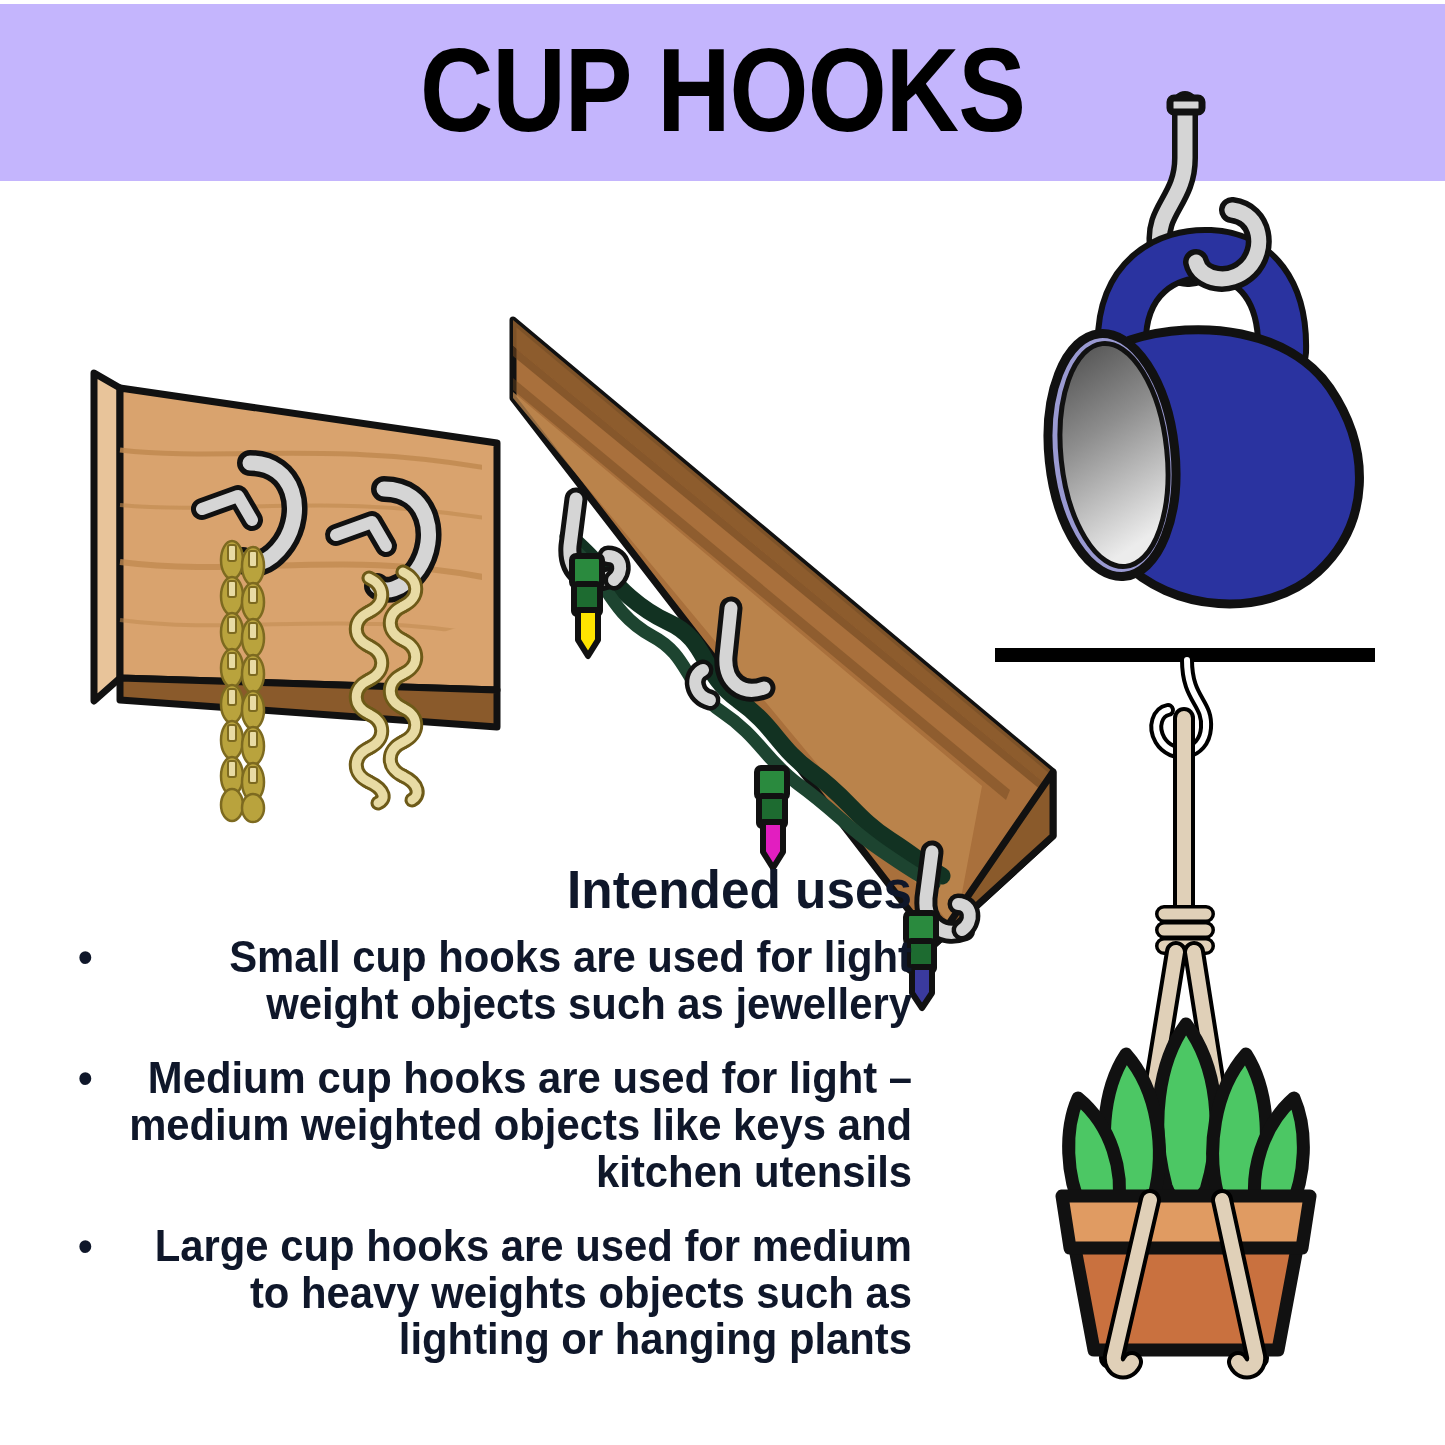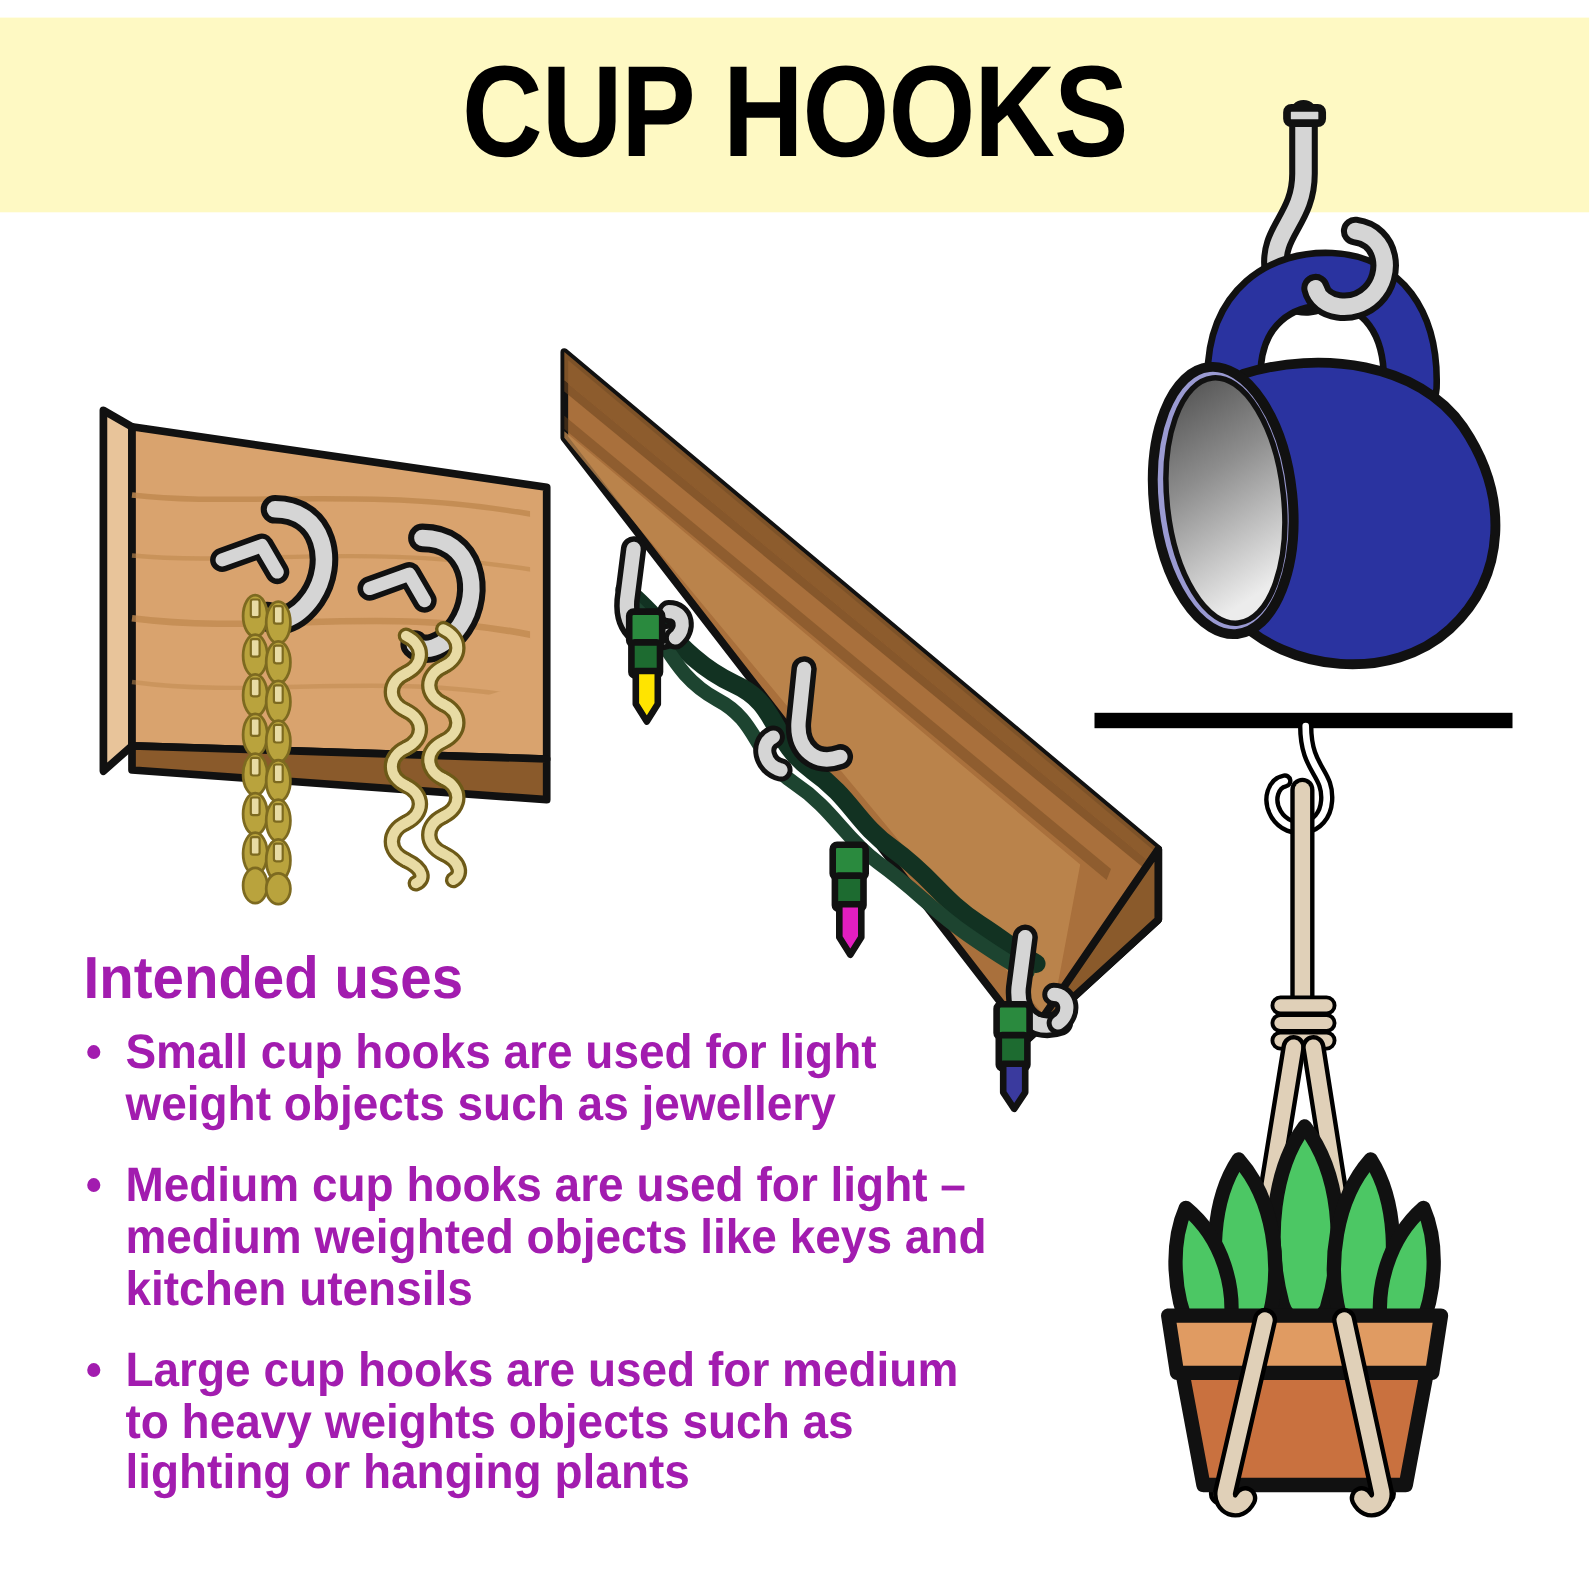--- a/index.html
+++ b/index.html
@@ -6,43 +6,44 @@
   body{
     width:1445px;height:1445px;
     background:#ffffff;
     font-family:"Liberation Sans", sans-serif;
     overflow:hidden;
   }
   #stage{position:relative;width:1445px;height:1445px;background:#fff;overflow:hidden;}
 
   
   #banner{
-    position:absolute;left:0;top:16px;width:1445px;height:177px;
-    background:#fef9c3;
+    position:absolute;left:0;top:4px;width:1445px;height:177px;
+    background:#c4b5fd;
   }
   #banner-title{
     position:absolute;left:0;top:0;width:1445px;height:177px;
     display:flex;align-items:center;justify-content:center;
     color:#000;
     font-family:"Liberation Sans", sans-serif;
     font-weight:bold;
     font-size:118px;
     letter-spacing:-1px;
     transform:scaleX(0.86);
     transform-origin:center center;
     line-height:1;
     padding-bottom:6px;
     box-sizing:border-box;
     white-space:nowrap;
   }
 
   
   #uses-block{
     position:absolute;left:76px;top:862px;width:880px;
-    color:#a21caf;
+    color:#0f172a;
+    text-align:right;
   }
   #uses-heading{
     font-size:54px;font-weight:bold;line-height:1.0;
     margin:0 0 18px 0;
     transform:scaleX(0.95);transform-origin:left center;
     white-space:nowrap;
   }
   ul.uses{list-style:none;margin:0;padding:0;}
   ul.uses li{
     position:relative;

